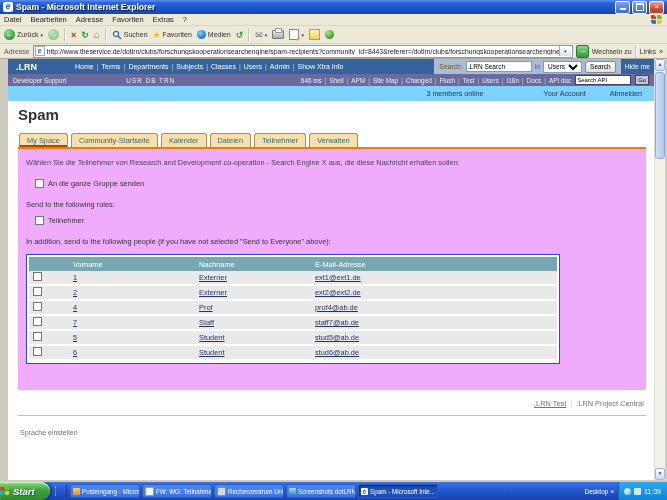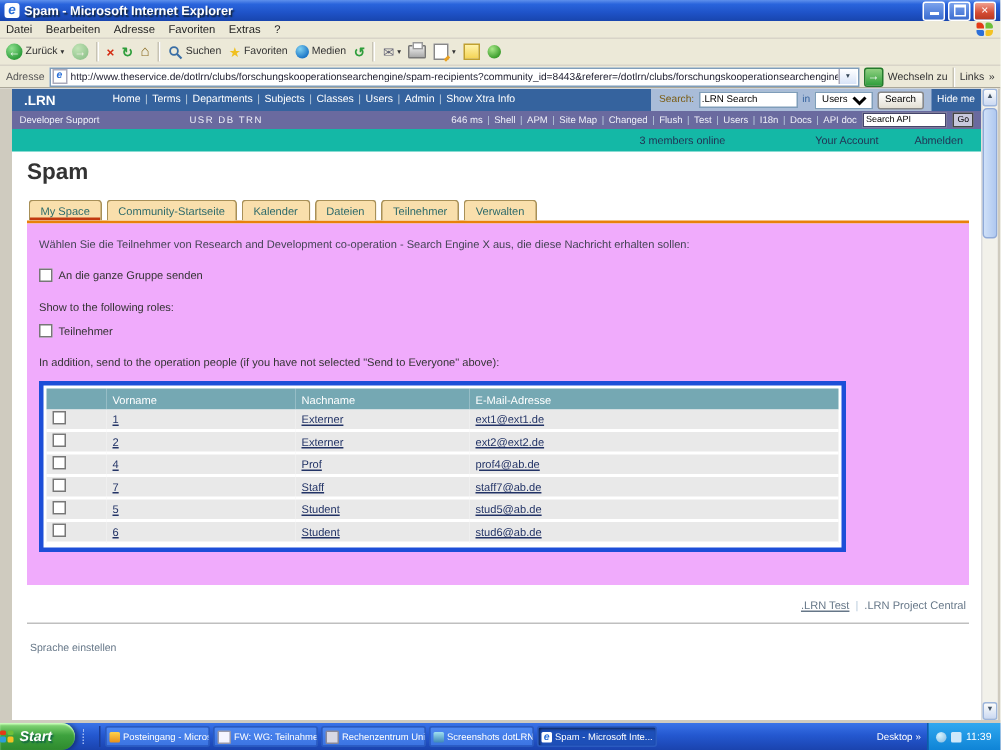--- a/index.html
+++ b/index.html
@@ -87,40 +87,40 @@
   .s-btn{font-size:6.5px;height:12px;background:linear-gradient(#FFF,#E4E0D4);border:1px solid #888;border-radius:2px;padding:0 4px;font-family:"Liberation Sans",sans-serif;}
   .hide-me{font-size:6.8px;color:#fff;margin:0 4px;text-decoration:none;}
 
   .dev-bar{height:12px;background:#6A6A9F;display:flex;align-items:center;color:#EFEFF8;font-size:6.4px;padding:0 5px;gap:4px;white-space:nowrap;}
   .dev-mode{margin-left:56px;letter-spacing:1px;}
   .dev-links{margin-left:auto;display:flex;gap:3px;align-items:center;}
   .dev-links a{color:#EFEFF8;text-decoration:none;}
   .api-input{width:52px;height:8px;border:1px solid #44446A;font-size:6px;padding:0 1px;font-family:"Liberation Sans",sans-serif;}
   .api-go{font-size:5.8px;height:10px;background:#C8C8DC;border:1px solid #444;padding:0 2px;font-family:"Liberation Sans",sans-serif;}
 
-  .session-row{height:15px;background:#14b8a6;display:flex;justify-content:flex-end;align-items:center;font-size:7.2px;color:#223355;padding-right:12px;}
+  .session-row{height:15px;background:#7dd3fc;display:flex;justify-content:flex-end;align-items:center;font-size:7.2px;color:#223355;padding-right:12px;}
   .session-row a{color:#223355;text-decoration:none;}
   .sess-members{margin-right:60px;}
   .sess-account{margin-right:24px;}
 
   
   .content{padding:2px 8px 0 10px;}
   .page-title{font-size:15px;font-weight:bold;color:#333;margin:3px 0 10px;}
   .tabs{display:flex;gap:3px;margin-left:1px;}
   .tab{background:#F9DFAC;border:1px solid #A89058;border-bottom:none;border-radius:3px 3px 0 0;
     padding:2px 7px;font-size:7.4px;color:#2D6A6A;}
   .tab.active{box-shadow:inset 0 -2px 0 #C23A10;}
   .orange-rule{height:2px;background:#E8810A;}
   .panel{background:#f0abfc;padding:7px 8px 6px;min-height:228px;}
   .intro{font-size:7.4px;color:#445;margin:2px 0 12px;}
-  .cb-row{display:flex;align-items:center;gap:4px;font-size:7.4px;color:#333;margin:3px 0;}
+  .cb-row{display:flex;align-items:center;gap:4px;font-size:7.4px;color:#333;margin:3px 9px;}
   .checkbox{width:7px;height:7px;background:#fff;border:1px solid #777;display:inline-block;flex:0 0 auto;}
   .roles-head{font-size:7.4px;color:#333;margin:12px 0 7px;}
   .addition{font-size:7.4px;color:#333;margin:12px 0 8px;}
-  .tablebox{background:#fff;border:3px solid #1d4ed8;padding:2px;width:528px;}
+  .tablebox{background:#fff;border:1px solid #1d4ed8;padding:2px;width:528px;}
   table{border-collapse:collapse;width:100%;}
   th{background:#75A8B3;color:#fff;font-weight:normal;font-size:7.4px;text-align:left;height:14px;padding:0 4px;}
   td{background:#E9E9E9;font-size:7.4px;height:13px;border-bottom:2px solid #fff;padding:0 4px;color:#223;}
   td a{color:#223366;}
   .btn-row{text-align:center;padding:3px 0 2px;}
   .xp-btn{font-size:7.4px;padding:1px 12px;background:linear-gradient(#FFFFFF,#E6E2D4);border:1px solid #808080;
     border-radius:2px;font-family:"Liberation Sans",sans-serif;color:#222;box-shadow:0 0 0 1px #C8C8C8;}
   .footer{display:flex;justify-content:flex-end;align-items:center;gap:4px;font-size:7.4px;color:#667788;padding:9px 2px 3px;}
   .footer a{color:#667788;}
   .footer .nolink{text-decoration:none;}
@@ -344,29 +344,29 @@
         <div class="orange-rule"></div>
 
         <div class="panel">
           <div class="intro">Wählen Sie die Teilnehmer von Research and Development co-operation - Search Engine X aus, die diese Nachricht erhalten sollen:</div>
 
           <label class="cb-row">
             <span class="checkbox"></span>
             <span>An die ganze Gruppe senden</span>
           </label>
 
-          <div class="roles-head">Show to the following roles:</div>
+          <div class="roles-head">Send to the following roles:</div>
           <div id="roles">
               <label class="cb-row">
                 <span class="checkbox"></span>
                 <span>Teilnehmer</span>
               </label>
             </div>
 
-          <div class="addition">In addition, send to the operation people (if you have not selected "Send to Everyone" above):</div>
+          <div class="addition">In addition, send to the following people (if you have not selected "Send to Everyone" above):</div>
 
           <div class="tablebox">
             <table>
               <colgroup>
                   <col style="width:40px">
                   <col style="width:126px">
                   <col style="width:116px">
                   <col>
                 </colgroup>
               <thead>

